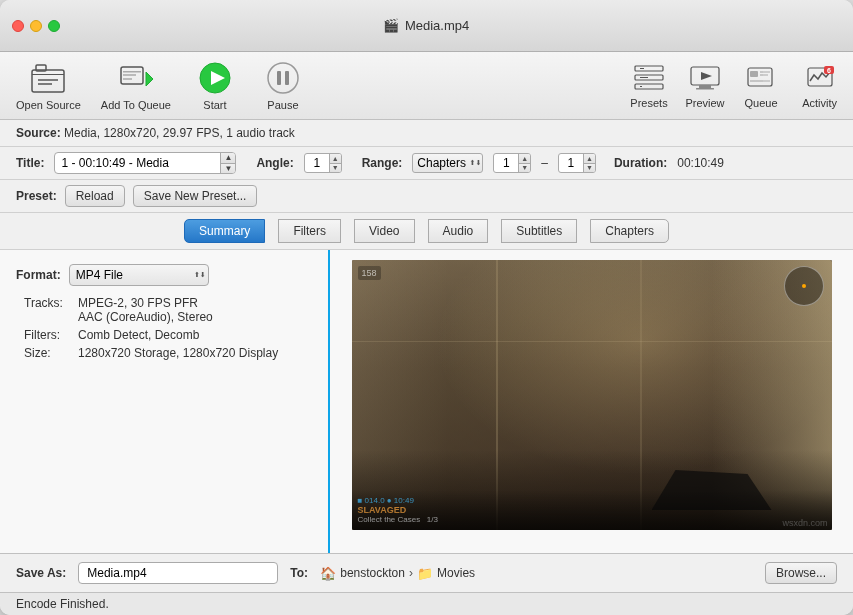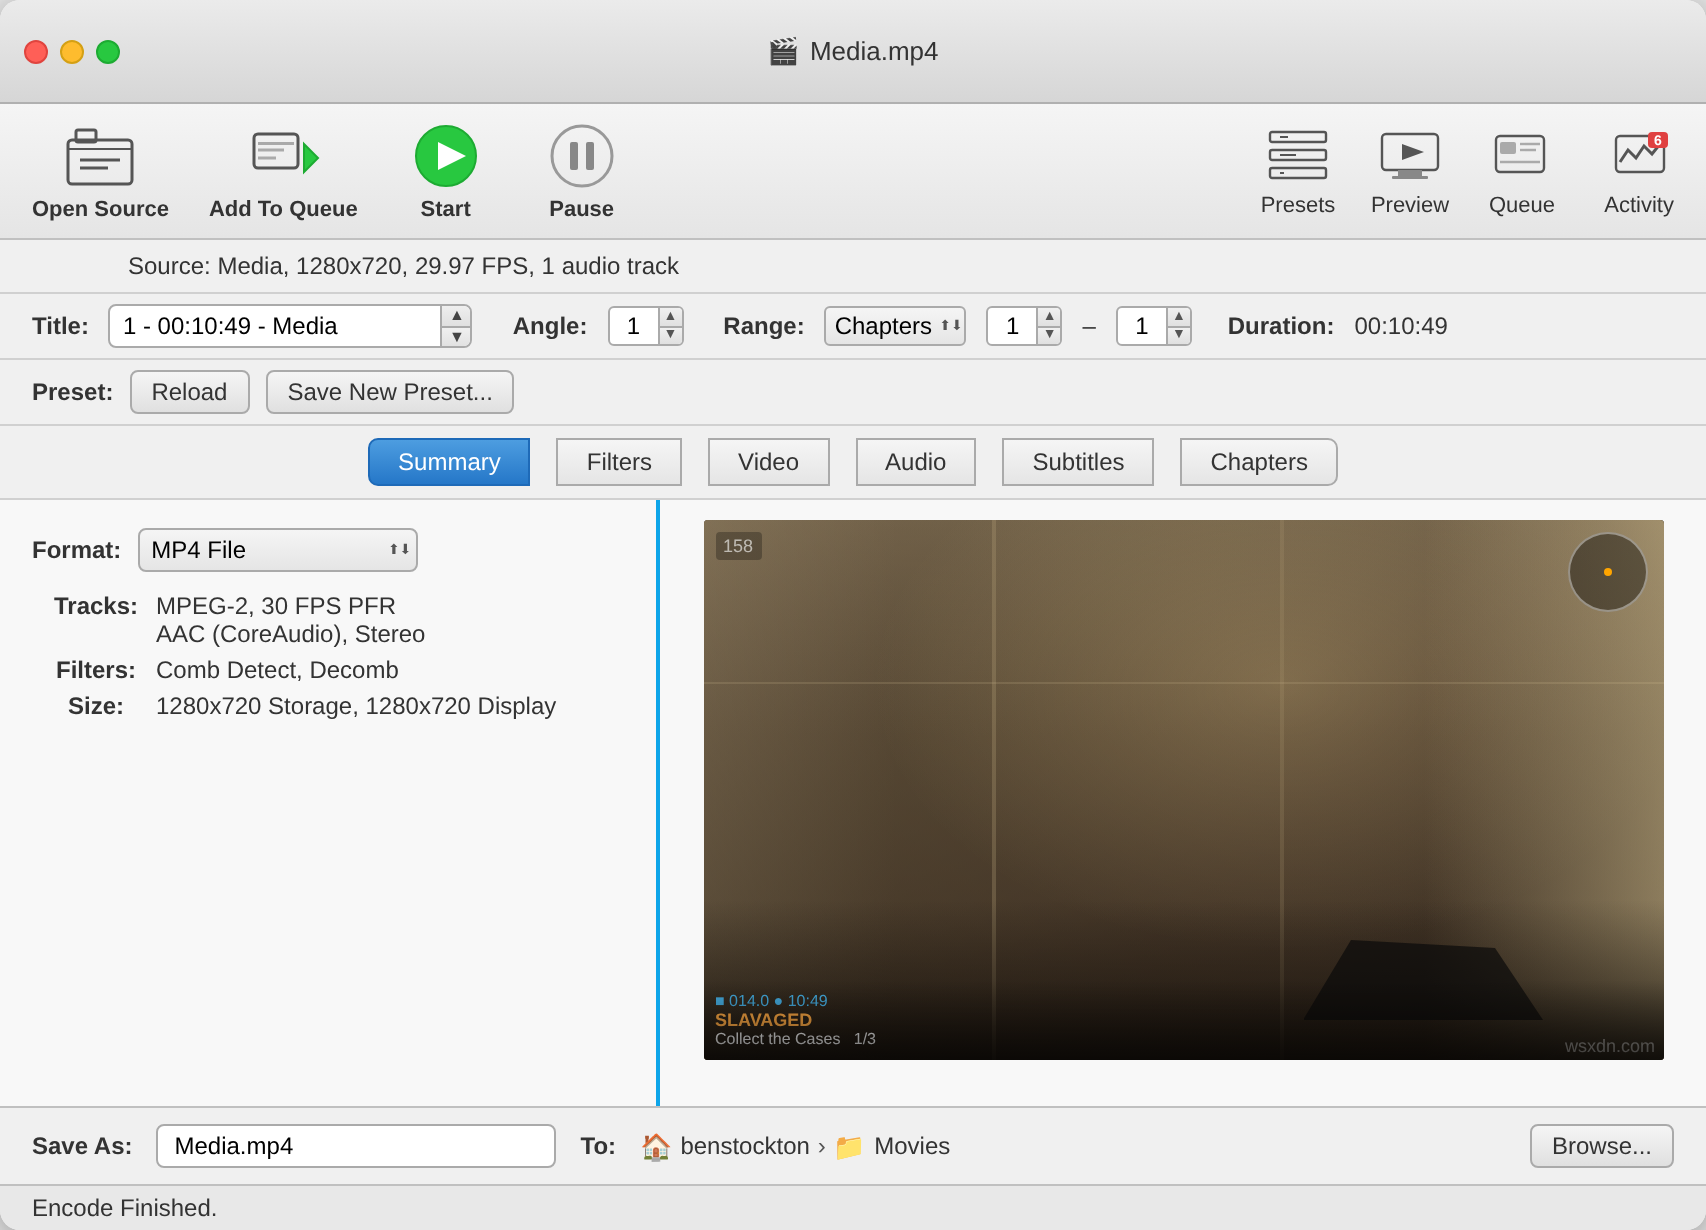--- a/index.html
+++ b/index.html
@@ -72,21 +72,20 @@
       gap: 20px;
       flex-shrink: 0;
     }
     .toolbar-btn {
       display: flex;
       flex-direction: column;
       align-items: center;
       gap: 3px;
       cursor: pointer;
       min-width: 48px;
-      font-weight: bold;
     }
     .toolbar-btn .icon-box {
       width: 36px;
       height: 36px;
       display: flex;
       align-items: center;
       justify-content: center;
     }
     .toolbar-btn .btn-label {
       font-size: 11px;
@@ -120,22 +119,21 @@
     
     .source-bar {
       background: #f0f0f0;
       padding: 6px 16px;
       font-size: 12px;
       color: #333;
       border-bottom: 1px solid #d0d0d0;
       flex-shrink: 0;
     }
     .source-bar .label {
-      font-weight: 400;
-      margin-left: 48px;
+      font-weight: 700;
     }
     
     .controls-row {
       display: flex;
       align-items: center;
       padding: 5px 16px;
       gap: 10px;
       background: #f0f0f0;
       border-bottom: 1px solid #d0d0d0;
       flex-shrink: 0;
@@ -323,22 +321,22 @@
       margin-left: 8px;
     }
     .info-row {
       display: flex;
       gap: 6px;
       margin-bottom: 4px;
       font-size: 12px;
       color: #333;
     }
     .info-row .info-key {
-      font-weight: 700;
-      text-align: center;
+      font-weight: 400;
+      text-align: left;
       width: 48px;
       flex-shrink: 0;
     }
     .info-row .info-val { color: #333; }
     
     .right-panel {
       flex: 1;
       padding: 10px;
       display: flex;
       align-items: flex-start;

